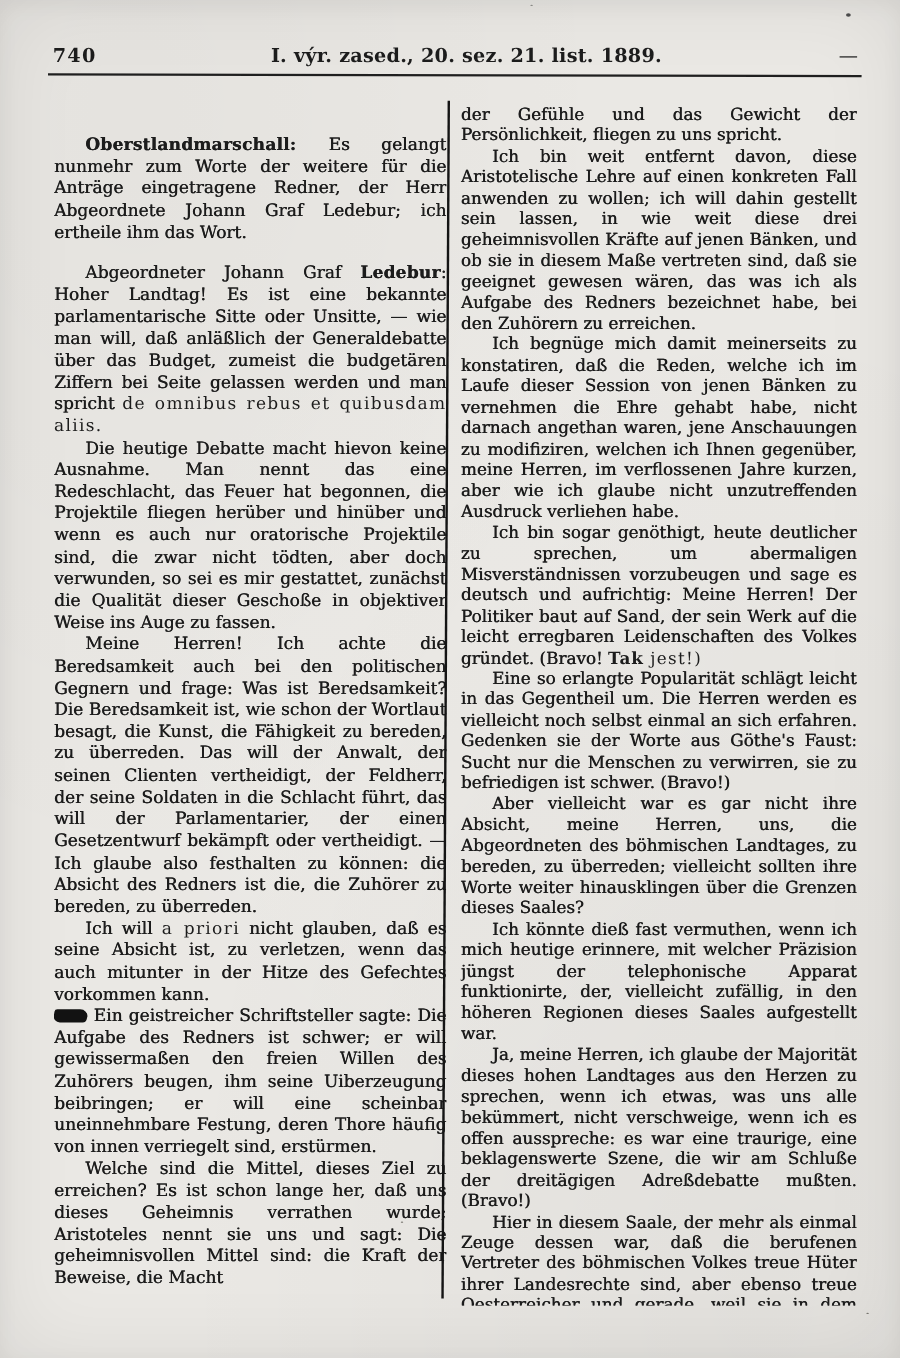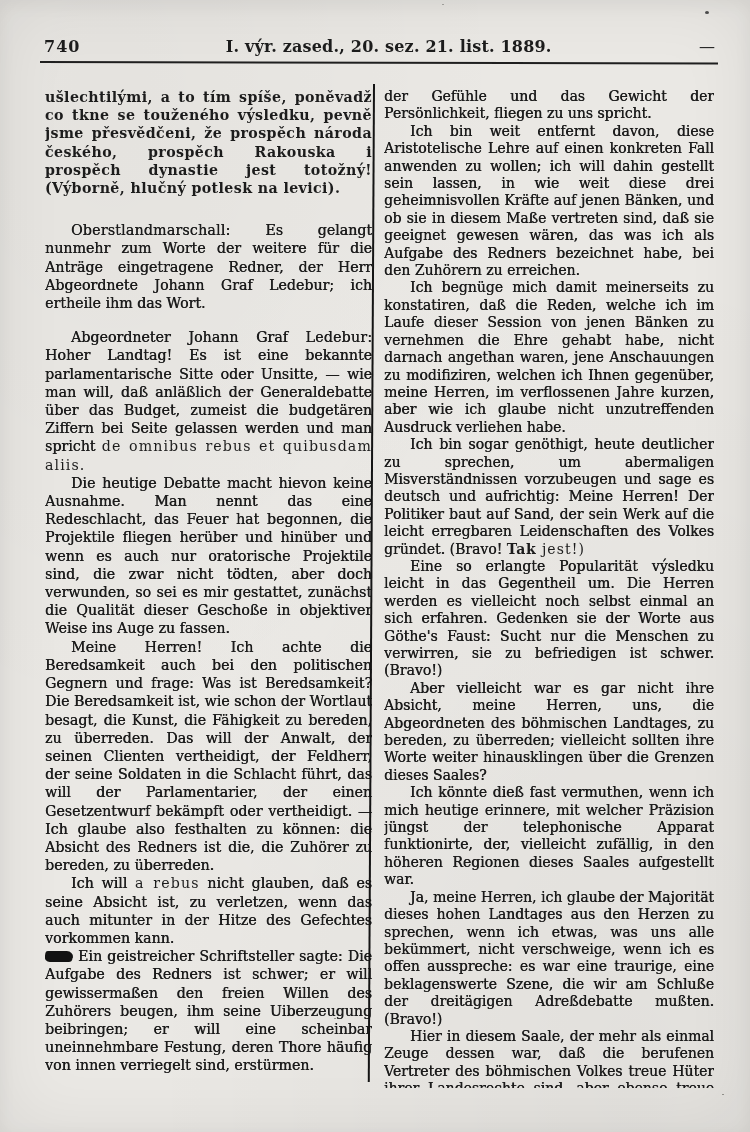--- a/index.html
+++ b/index.html
@@ -38,21 +38,21 @@
   .col-right{left:384px;width:330px;height:1000px;font-size:14px;line-height:17.4px;}
   .col-divider{
     position:absolute;left:373px;top:84px;width:2px;height:998px;
     background:#141414;transform:rotate(0.3deg);transform-origin:top center;
   }
   .para{margin:0;}
   .para.ind{text-indent:26px;}
   .gap-sm{margin-top:16px;}
   .gap-lg{margin-top:24px;}
   .run-de{text-shadow:0.35px 0 0 currentColor;}
-  .run-de-b{font-weight:normal;letter-spacing:0.2px;text-shadow:0.2px 0 0 currentColor;}
+  .run-de-b{font-weight:bold;letter-spacing:0.2px;text-shadow:0.2px 0 0 currentColor;}
   .run-cz{font-weight:bold;letter-spacing:0.4px;}
   .run-lat{letter-spacing:1.1px;}
   .run-lat-b{font-weight:bold;letter-spacing:0.6px;}
   .run-smudge{
     display:inline-block;width:28px;height:11px;margin-right:5px;
     background:#121212;border-radius:2px 7px 3px 6px;
     transform:skewX(-10deg) translateY(1px);
     box-shadow:3px -1px 0 -3px #121212, -2px 2px 0 -4px #121212;
   }
   .specks{position:absolute;left:0;top:0;width:1px;height:1px;pointer-events:none;}
@@ -69,38 +69,37 @@
 
   <header class="header">
     <span class="pgnum">740</span>
     <span class="hdr-cz">I. výr. zased., 20. sez. 21. list. 1889.</span>
     <span class="hdr-dash">—</span>
   </header>
 
   <div class="header-rule"></div>
 
   <div class="col col-left">
-      <p class="para"><span class="run-cz">ušlechtilými, a to tím spíše, poněvadž co tkne se touženého výsledku, pevně jsme přesvědčeni, že prospěch národa českého, prospěch Rakouska i prospěch dynastie jest totožný! (Výborně, hlučný potlesk na levici).</span></p>
       <p class="para ind gap-lg"><span class="run-de-b">Oberstlandmarschall: </span><span class="run-de">Es gelangt nunmehr zum Worte der weitere für die Anträge eingetragene Redner, der Herr Abgeordnete Johann Graf Ledebur; ich ertheile ihm das Wort.</span></p>
       <p class="para ind gap-sm"><span class="run-de">Abgeordneter Johann Graf </span><span class="run-de-b">Ledebur</span><span class="run-de">: Hoher Landtag! Es ist eine bekannte parlamentarische Sitte oder Unsitte, — wie man will, daß anläßlich der Generaldebatte über das Budget, zumeist die budgetären Ziffern bei Seite gelassen werden und man spricht </span><span class="run-lat">de omnibus rebus et quibusdam aliis.</span></p>
       <p class="para ind"><span class="run-de">Die heutige Debatte macht hievon keine Ausnahme. Man nennt das eine Redeschlacht, das Feuer hat begonnen, die Projektile fliegen herüber und hinüber und wenn es auch nur oratorische Projektile sind, die zwar nicht tödten, aber doch verwunden, so sei es mir gestattet, zunächst die Qualität dieser Geschoße in objektiver Weise ins Auge zu fassen.</span></p>
       <p class="para ind"><span class="run-de">Meine Herren! Ich achte die Beredsamkeit auch bei den politischen Gegnern und frage: Was ist Beredsamkeit? Die Beredsamkeit ist, wie schon der Wortlaut besagt, die Kunst, die Fähigkeit zu bereden, zu überreden. Das will der Anwalt, der seinen Clienten vertheidigt, der Feldherr, der seine Soldaten in die Schlacht führt, das will der Parlamentarier, der einen Gesetzentwurf bekämpft oder vertheidigt. — Ich glaube also festhalten zu können: die Absicht des Redners ist die, die Zuhörer zu bereden, zu überreden.</span></p>
-      <p class="para ind"><span class="run-de">Ich will </span><span class="run-lat">a rebus</span><span class="run-de"> nicht glauben, daß es seine Absicht ist, zu verletzen, wenn das auch mitunter in der Hitze des Gefechtes vorkommen kann.</span></p>
+      <p class="para ind"><span class="run-de">Ich will </span><span class="run-lat">a priori</span><span class="run-de"> nicht glauben, daß es seine Absicht ist, zu verletzen, wenn das auch mitunter in der Hitze des Gefechtes vorkommen kann.</span></p>
       <p class="para"><span class="run-smudge"></span><span class="run-de">Ein geistreicher Schriftsteller sagte: Die Aufgabe des Redners ist schwer; er will gewissermaßen den freien Willen des Zuhörers beugen, ihm seine Uiberzeugung beibringen; er will eine scheinbar uneinnehmbare Festung, deren Thore häufig von innen verriegelt sind, erstürmen.</span></p>
       <p class="para ind"><span class="run-de">Welche sind die Mittel, dieses Ziel zu erreichen? Es ist schon lange her, daß uns dieses Geheimnis verrathen wurde; Aristoteles nennt sie uns und sagt: Die geheimnisvollen Mittel sind: die Kraft der Beweise, die Macht</span></p>
     </div>
 
   <div class="col-divider"></div>
 
   <div class="col col-right">
       <p class="para"><span class="run-de">der Gefühle und das Gewicht der Persönlichkeit, fliegen zu uns spricht.</span></p>
       <p class="para ind"><span class="run-de">Ich bin weit entfernt davon, diese Aristotelische Lehre auf einen konkreten Fall anwenden zu wollen; ich will dahin gestellt sein lassen, in wie weit diese drei geheimnisvollen Kräfte auf jenen Bänken, und ob sie in diesem Maße vertreten sind, daß sie geeignet gewesen wären, das was ich als Aufgabe des Redners bezeichnet habe, bei den Zuhörern zu erreichen.</span></p>
       <p class="para ind"><span class="run-de">Ich begnüge mich damit meinerseits zu konstatiren, daß die Reden, welche ich im Laufe dieser Session von jenen Bänken zu vernehmen die Ehre gehabt habe, nicht darnach angethan waren, jene Anschauungen zu modifiziren, welchen ich Ihnen gegenüber, meine Herren, im verflossenen Jahre kurzen, aber wie ich glaube nicht unzutreffenden Ausdruck verliehen habe.</span></p>
       <p class="para ind"><span class="run-de">Ich bin sogar genöthigt, heute deutlicher zu sprechen, um abermaligen Misverständnissen vorzubeugen und sage es deutsch und aufrichtig: Meine Herren! Der Politiker baut auf Sand, der sein Werk auf die leicht erregbaren Leidenschaften des Volkes gründet. (Bravo! </span><span class="run-lat-b">Tak</span><span class="run-lat"> jest!)</span></p>
-      <p class="para ind"><span class="run-de">Eine so erlangte Popularität výsledku leicht in das Gegentheil um. Die Herren werden es vielleicht noch selbst einmal an sich erfahren. Gedenken sie der Worte aus Göthe's Faust: Sucht nur die Menschen zu verwirren, sie zu befriedigen ist schwer. (Bravo!)</span></p>
+      <p class="para ind"><span class="run-de">Eine so erlangte Popularität schlägt leicht in das Gegentheil um. Die Herren werden es vielleicht noch selbst einmal an sich erfahren. Gedenken sie der Worte aus Göthe's Faust: Sucht nur die Menschen zu verwirren, sie zu befriedigen ist schwer. (Bravo!)</span></p>
       <p class="para ind"><span class="run-de">Aber vielleicht war es gar nicht ihre Absicht, meine Herren, uns, die Abgeordneten des böhmischen Landtages, zu bereden, zu überreden; vielleicht sollten ihre Worte weiter hinausklingen über die Grenzen dieses Saales?</span></p>
       <p class="para ind"><span class="run-de">Ich könnte dieß fast vermuthen, wenn ich mich heutige erinnere, mit welcher Präzision jüngst der telephonische Apparat funktionirte, der, vielleicht zufällig, in den höheren Regionen dieses Saales aufgestellt war.</span></p>
       <p class="para ind"><span class="run-de">Ja, meine Herren, ich glaube der Majorität dieses hohen Landtages aus den Herzen zu sprechen, wenn ich etwas, was uns alle bekümmert, nicht verschweige, wenn ich es offen ausspreche: es war eine traurige, eine beklagenswerte Szene, die wir am Schluße der dreitägigen Adreßdebatte mußten. (Bravo!)</span></p>
       <p class="para ind"><span class="run-de">Hier in diesem Saale, der mehr als einmal Zeuge dessen war, daß die berufenen Vertreter des böhmischen Volkes treue Hüter ihrer Landesrechte sind, aber ebenso treue Oesterreicher und gerade, weil sie in dem gegebenen Falle Zeugnis ablegten für ihr Oesterreichthum, weil sie erklärten, daß sie diese Landesrechte, die sie als unverjährbar betrachten,</span></p>
     </div>
 
   <div class="specks"></div>
 
 </div>
 

